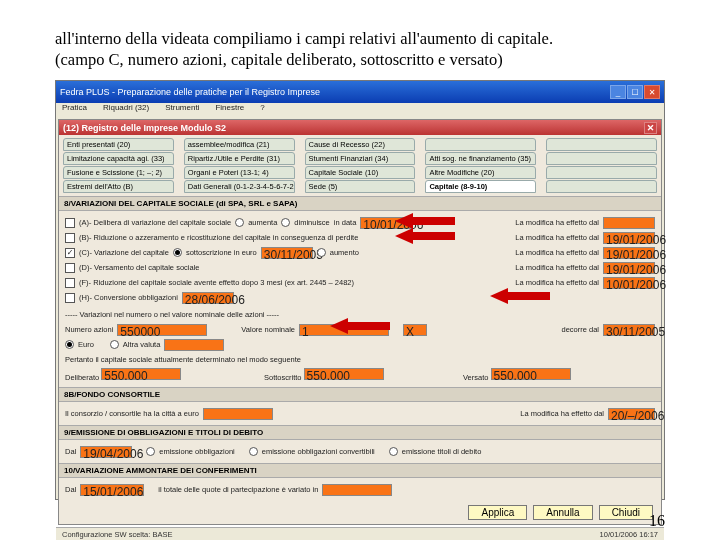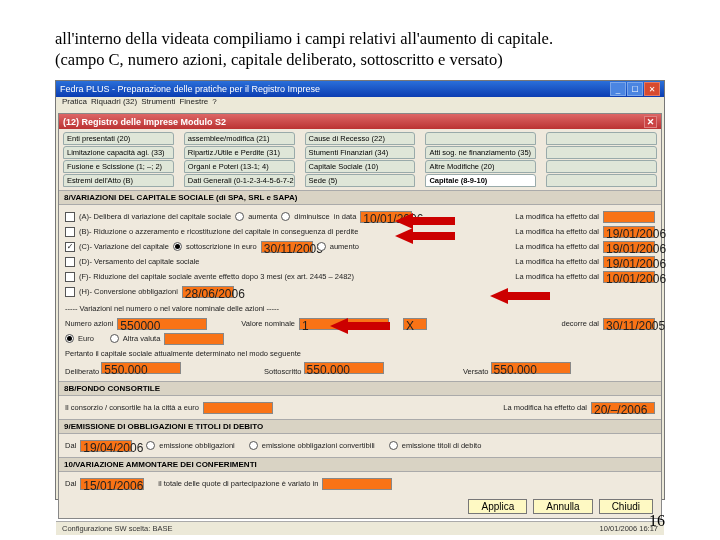--- a/index.html
+++ b/index.html
@@ -1,24 +1,24 @@
 <!DOCTYPE html>
 <html><head>
 <meta charset="utf-8">
 <style>
   * { box-sizing: border-box; margin: 0; padding: 0; }
   body { width: 720px; height: 540px; background: #fff; font-family: "Segoe UI", Tahoma, sans-serif; font-size: 10px; position: relative; }
   .caption { position: absolute; left: 55px; top: 28px; font-family: "Times New Roman", serif; font-size: 16.5px; line-height: 1.3; color: #000; }
   .pagenum { position: absolute; right: 55px; bottom: 10px; font-family: "Times New Roman", serif; font-size: 16px; }
   .outer { position: absolute; left: 55px; top: 80px; width: 610px; height: 420px; background: #ece9d8; border: 1px solid #777; }
-  .titlebar { height: 16px; background: linear-gradient(to bottom,#2a6fd9,#0b3db2); color: #fff; display: flex; align-items: center; padding: 0 4px; font-size: 9px; }
+  .titlebar { height: 22px; background: linear-gradient(to bottom,#2a6fd9,#0b3db2); color: #fff; display: flex; align-items: center; padding: 0 4px; font-size: 9px; }
   .tbicons { margin-left: auto; display: flex; gap: 1px; }
   .tbbtn { width: 16px; height: 14px; background: #4b85e1; border: 1px solid #fff4; display: flex; align-items: center; justify-content: center; color: #fff; font-size: 8px; }
   .tbbtn.close { background: #d84a2f; }
-  .menubar { height: 14px; padding: 0 6px; font-size: 8px; display: flex; gap: 4px; color: #222; }
+  .menubar { height: 14px; padding: 0 6px; font-size: 8px; display: flex; gap: 16px; color: #222; }
   .inner { margin: 2px; border: 1px solid #888; background: #efe9dd; }
   .inner-title { height: 15px; background: linear-gradient(#d66,#b33); color: #fff; font-size: 9px; display: flex; align-items: center; padding: 4px 4px; font-weight: bold; justify-content: center; }
   .inner-title .x { margin-left: auto; width: 13px; height: 12px; background: #c44; border: 1px solid #fff5; color: #fff; text-align: center; line-height: 10px; }
   .tabgrid { display: grid; grid-template-columns: repeat(5,1fr); gap: 1px 10px; padding: 3px 4px; font-size: 7.5px; }
   .tab { background: #dfe6d8; border: 1px solid #9aa; border-radius: 3px 3px 0 0; padding: 1px 3px; white-space: nowrap; overflow: hidden; }
   .tab.active { background: #fff; font-weight: bold; }
   .section-h { background: #d9d3c4; font-size: 8px; font-weight: bold; padding: 2px 5px; border-top: 1px solid #aaa; border-bottom: 1px solid #aaa; }
   .form-area { padding: 3px 6px; font-size: 7.5px; color: #222; }
   .row { display: flex; align-items: center; gap: 4px; margin: 2px 0; min-height: 13px; }
   .cb { width: 10px; height: 10px; border: 1px solid #555; background: #fff; display: inline-flex; align-items: center; justify-content: center; font-size: 8px; line-height: 1; }
@@ -167,21 +167,21 @@
         <div><span>Versato</span> <span class="inp" style="width:80px;display:inline-block">550.000</span></div>
       </div>
     </div>
 
     <div class="section-h">8B/FONDO CONSORTILE</div>
     <div class="form-area">
       <div class="row">
         <span>Il consorzio / consortile ha la città a euro</span>
         <span class="inp" style="width:70px"></span>
         <span class="right-label">La modifica ha effetto dal</span>
-        <span class="inp" style="width:64px">20/–/2006</span>
+        <span class="inp" style="width:47px">20/–/2006</span>
       </div>
     </div>
 
     <div class="section-h">9/EMISSIONE DI OBBLIGAZIONI E TITOLI DI DEBITO</div>
     <div class="form-area">
       <div class="row">
         <span>Dal</span>
         <span class="inp" style="width:52px">19/04/2006</span>
         <span class="radio" style="margin-left:10px"></span>
           <span>emissione obbligazioni</span>

